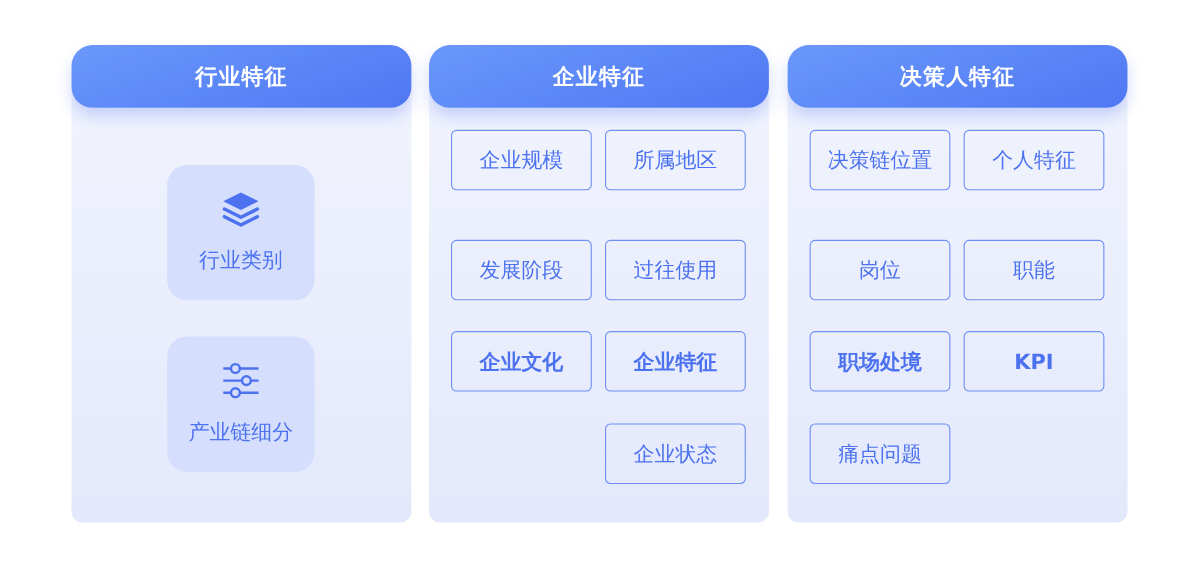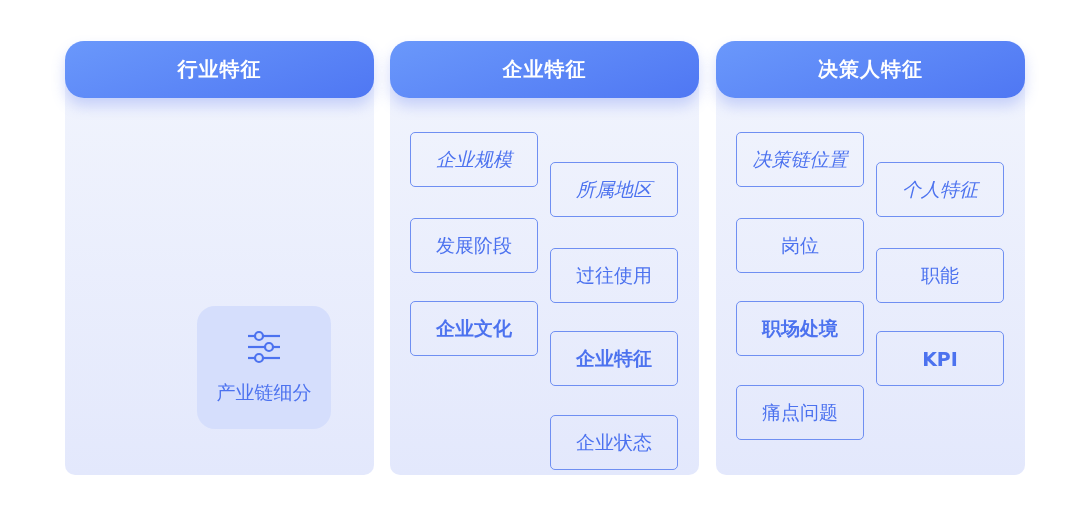--- a/index.html
+++ b/index.html
@@ -27,32 +27,42 @@
     display: flex; flex-direction: column; align-items: center; justify-content: center;
     color: #4c72ef; font-size: 19px;
   }
   .tile svg { margin-bottom: 12px; }
   .btn {
     position: absolute; width: 128px; height: 55px;
     border: 1.5px solid #6f8ff2; border-radius: 5px; box-sizing: border-box;
     display: flex; align-items: center; justify-content: center;
     color: #4c72ef; font-size: 19px; background: transparent;
   }
-  .b-l { left: 20px; } .b-r { left: 160px; margin-top: 30px; }
-  .r1 { top: 91px; font-style: italic; } .r2 { top: 177px; text-align: center; } .r3 { top: 260px; font-weight: bold; } .r4 { top: 344px; }
+  .b-l { left: 20px; } .b-r { left: 160px; }
+  .r1 { top: 77px; } .r2 { top: 177px; text-align: center; } .r3 { top: 260px; font-weight: bold; } .r4 { top: 344px; }
 </style>
 </head>
 <body>
 
 <div class="col" style="left:65px;">
   <div class="col-body"></div>
   <div class="col-header">行业特征</div>
 
+  <div class="tile" style="top:109px;">
+    <span>
+      <svg width="38" height="34" viewBox="0 0 38 34">
+        <polygon points="19,2 35,10 19,18 3,10" fill="#4c72ef"></polygon>
+        <polyline points="4,17 19,24.5 34,17" fill="none" stroke="#4c72ef" stroke-width="3.2" stroke-linecap="round" stroke-linejoin="round"></polyline>
+        <polyline points="4,24 19,31.5 34,24" fill="none" stroke="#4c72ef" stroke-width="3.2" stroke-linecap="round" stroke-linejoin="round"></polyline>
+      </svg>
+    </span>
+    <span>行业类别</span>
+  </div>
 
-  <div class="tile" style="top:265px;margin-left:45px;">
+  <div class="tile" style="top:265px;">
     <span>
       <svg width="36" height="34" viewBox="0 0 36 34">
         <g stroke="#4c72ef" stroke-width="2.2" fill="none">
           <line x1="2" y1="6" x2="34" y2="6"></line>
           <line x1="2" y1="17" x2="34" y2="17"></line>
           <line x1="2" y1="28" x2="34" y2="28"></line>
           <circle cx="13" cy="6" r="4" fill="#d5defc"></circle>
           <circle cx="23" cy="17" r="4" fill="#d5defc"></circle>
           <circle cx="13" cy="28" r="4" fill="#d5defc"></circle>
         </g>

